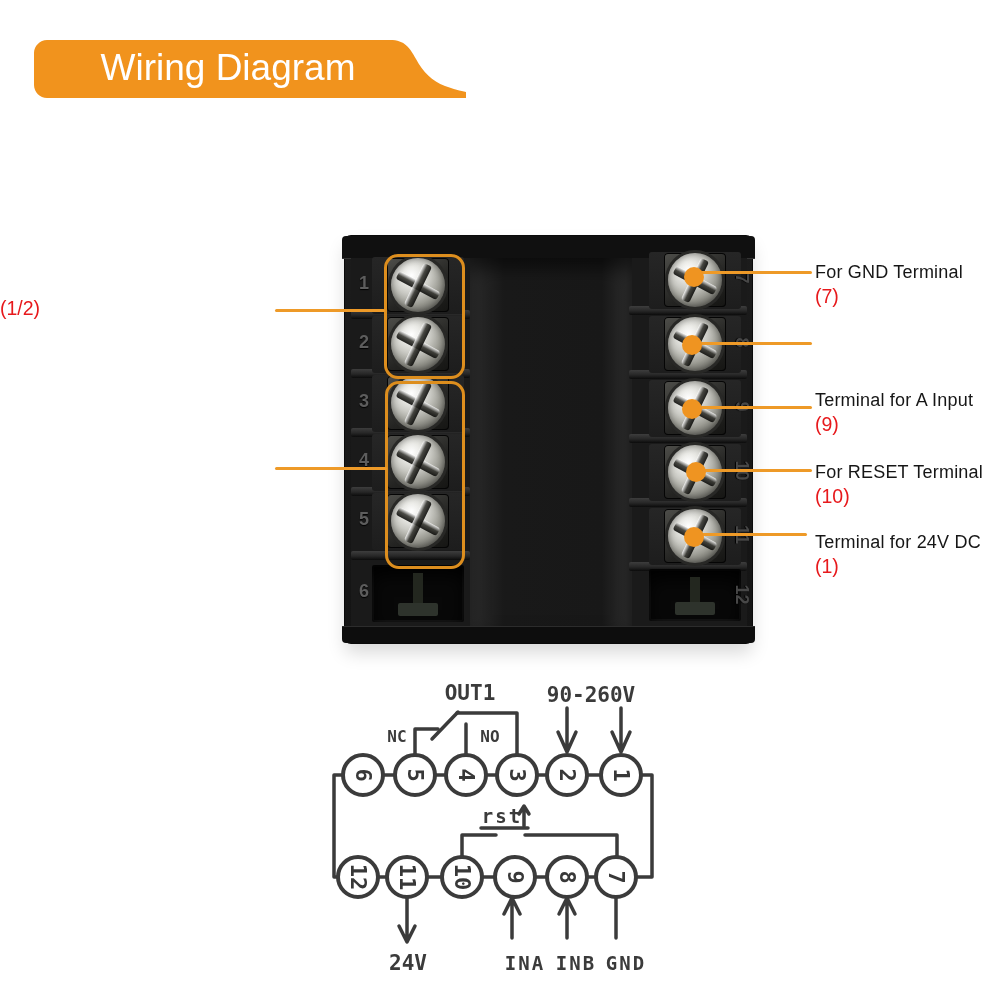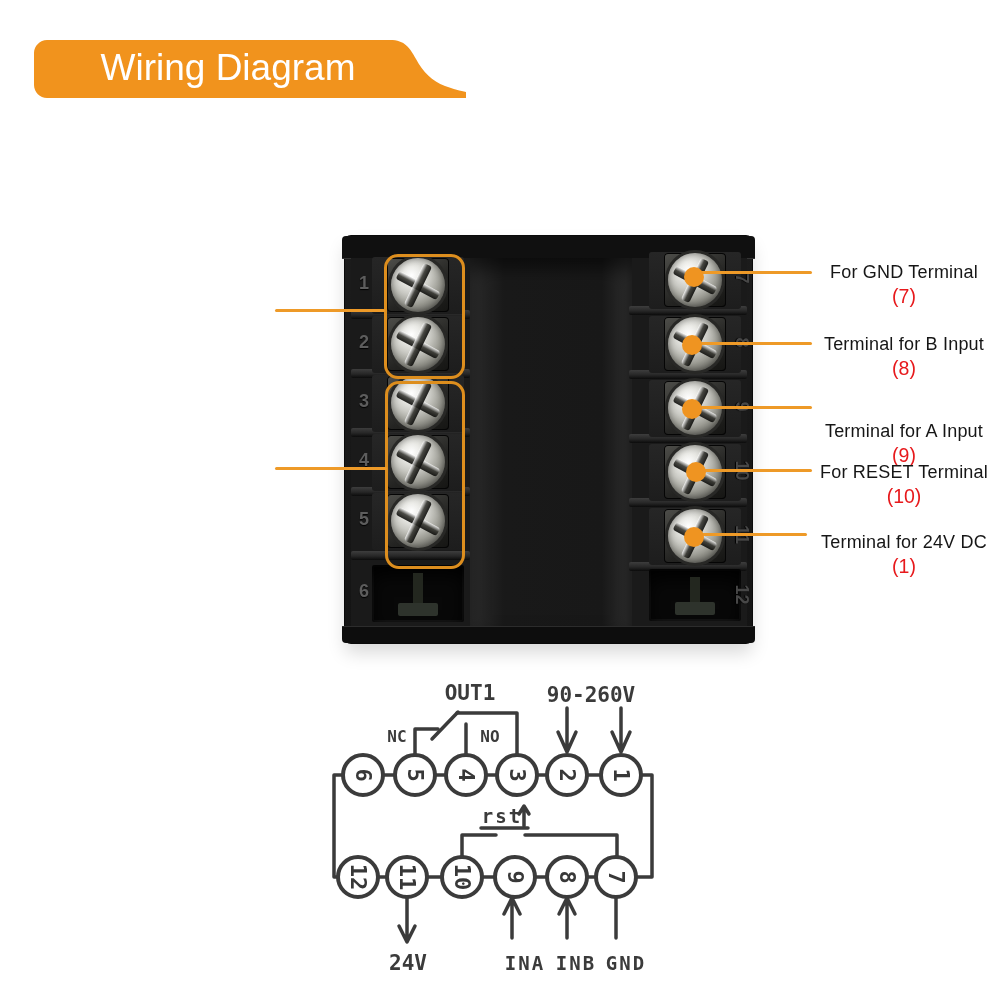--- a/index.html
+++ b/index.html
@@ -4,21 +4,21 @@
 <style>
   html,body{margin:0;padding:0;background:#ffffff;}
   .page{position:relative;width:1000px;height:1000px;background:#ffffff;overflow:hidden;
         font-family:"Liberation Sans",sans-serif;}
 
   
   .banner-svg{position:absolute;left:30px;top:36px;}
   .banner-title{font-family:"Liberation Sans",sans-serif;font-size:37px;fill:#ffffff;}
 
   
-  .l-label,.r-label{position:absolute;text-align:center;}
+  .l-label,.r-label{position:absolute;}
   .r-label{left:815px;width:178px;}
   .lbl{font-size:18px;color:#161616;letter-spacing:.2px;line-height:20px;}
   .num{font-size:19.5px;color:#E7191C;margin-top:3px;line-height:22px;}
 
   
   .o-line{position:absolute;height:3px;background:#EE9A28;border-radius:2px;}
   .o-dot{position:absolute;width:20px;height:20px;border-radius:50%;background:#EF9421;}
   .o-box{position:absolute;border:3px solid #DD8E1E;border-radius:14px;}
 
   
@@ -169,31 +169,28 @@
   <div class="o-line" style="left:700px;top:406px;width:112px"></div>
   <div class="o-line" style="left:704px;top:469px;width:108px"></div>
   <div class="o-line" style="left:702px;top:533px;width:105px"></div>
   <div class="o-dot" style="left:684px;top:267px"></div>
   <div class="o-dot" style="left:682px;top:335px"></div>
   <div class="o-dot" style="left:682px;top:399px"></div>
   <div class="o-dot" style="left:686px;top:462px"></div>
   <div class="o-dot" style="left:684px;top:527px"></div>
 
   <div class="l-label" style="top:294px;left:0;width:276px">
+    <div class="num">(1/2)</div>
   </div>
 
   <div class="r-label" style="top:262px">
     <div class="lbl">For GND Terminal</div>
     <div class="num">(7)</div>
   </div>
-  <div class="r-label" style="top:334px">
-    <div class="lbl">Terminal for B Input</div>
-    <div class="num">(8)</div>
-  </div>
-  <div class="r-label" style="top:421px">
+  <div class="r-label" style="top:390px">
     <div class="lbl">Terminal for A Input</div>
     <div class="num">(9)</div>
   </div>
   <div class="r-label" style="top:462px">
     <div class="lbl">For RESET Terminal</div>
     <div class="num">(10)</div>
   </div>
   <div class="r-label" style="top:532px">
     <div class="lbl">Terminal for 24V DC</div>
     <div class="num">(1)</div>

